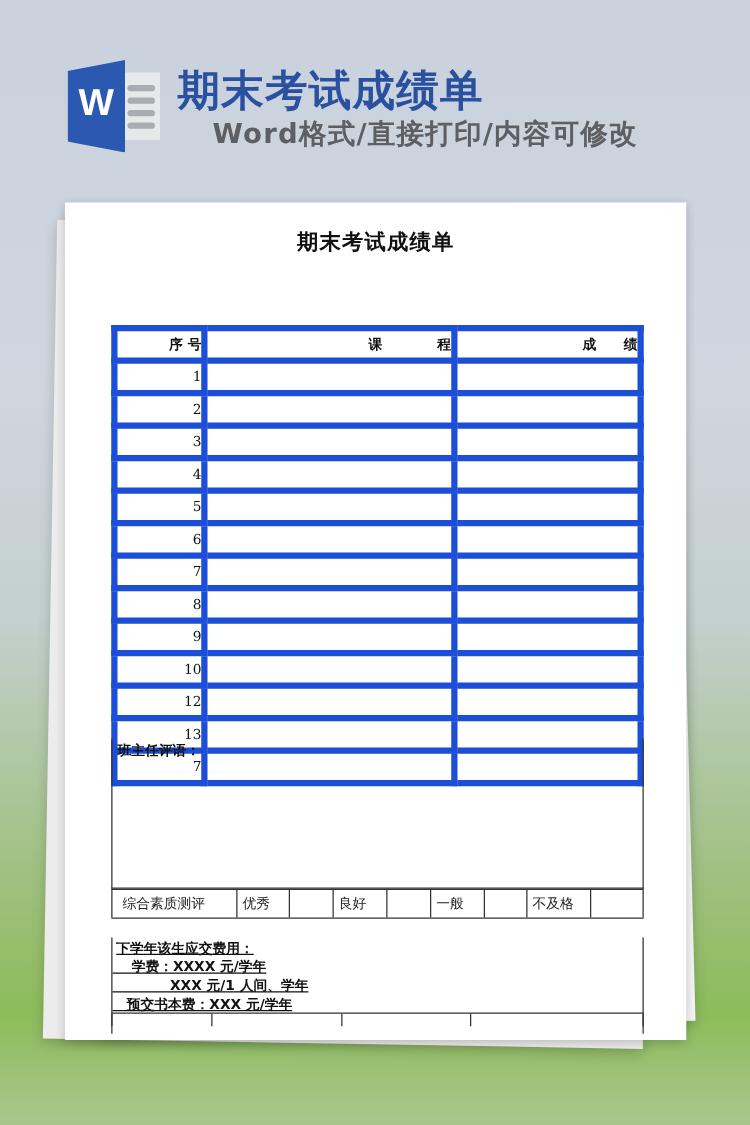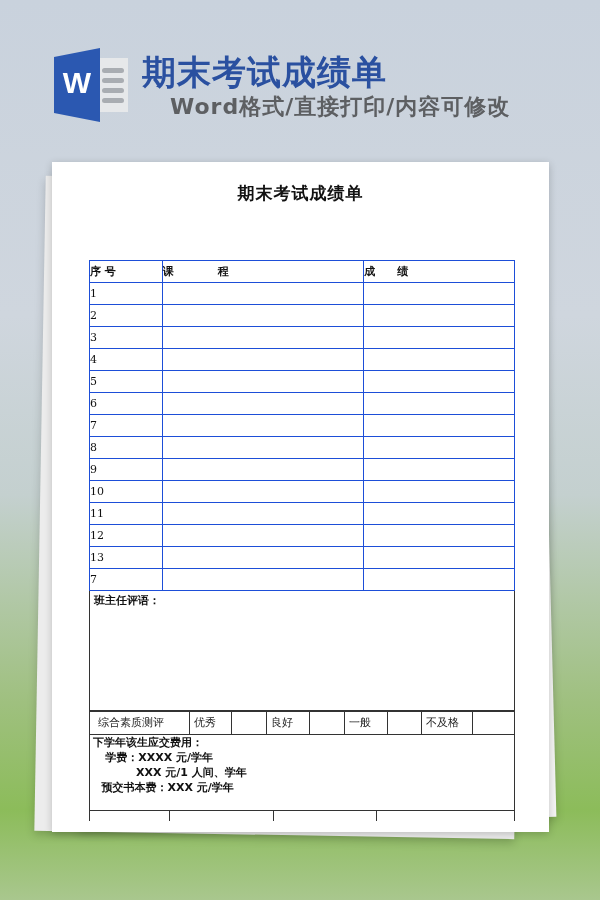--- a/index.html
+++ b/index.html
@@ -22,30 +22,30 @@
   .paper-back1 { position:absolute; left:70px; top:175px; width:478px; height:648px; background:#f4f4f4;
     transform: rotate(-1.5deg); box-shadow: 0 4px 10px rgba(0,0,0,0.18); }
   .paper-back2 { position:absolute; left:40px; top:180px; width:480px; height:655px; background:#ececec;
     transform: rotate(1deg); box-shadow: 0 4px 10px rgba(0,0,0,0.18); }
   .paper { position:absolute; left:52px; top:162px; width:497px; height:670px; background:#fff;
     box-shadow: 0 2px 8px rgba(0,0,0,0.2); }
   .doc-title { position:absolute; left:0; top:20px; width:100%; text-align:center;
     font: bold 17px "DejaVu Serif", serif; color:#111; letter-spacing:1px; }
   table.grades { position:absolute; left:37px; top:98px; width:426px; border-collapse:collapse;
     font-size:11px; color:#111; }
-  table.grades td, table.grades th { border:1px solid #1d4ed8; height:21px; padding:0; text-align:left; font-weight:normal; }
+  table.grades td, table.grades th { border:5px solid #1d4ed8; height:21px; padding:0; text-align:right; font-weight:normal; }
   table.grades th { font-weight:bold; font-size:11px; }
   .comment-cell { position:absolute; left:37px; top:429px; width:424px; height:119px; border:1px solid #333; border-top:none;
     font: bold 11px "DejaVu Sans", sans-serif; color:#111; }
   .comment-label { position:absolute; left:4px; top:2px; }
   .eval-row { position:absolute; left:37px; top:549px; width:426px; height:22px; display:flex; border-top:1px solid #333; border-bottom:1px solid #333; }
   .eval-cell { border-left:1px solid #333; font: 11px "DejaVu Sans", sans-serif; color:#222; line-height:22px; padding-left:4px; box-sizing:border-box; }
   .eval-cell:last-child { border-right:1px solid #333; }
-  .fees { position:absolute; left:37px; top:572px; width:424px; height:76px; border-left:1px solid #333; border-right:1px solid #333;
-    font: bold 11px "DejaVu Sans", sans-serif; color:#111; line-height:15px; padding-top:1px; }
+  .fees { position:absolute; left:37px; top:588px; width:424px; height:76px; border-left:1px solid #333; border-right:1px solid #333;
+    font: bold 11px "DejaVu Sans", sans-serif; color:#111; line-height:15px; padding-top:1px;text-decoration:underline; }
   .fees div { white-space:pre; }
   .bottom-row { position:absolute; left:37px; top:648px; width:426px; height:10px; display:flex; border-top:1px solid #333; }
   .bottom-row div { border-left:1px solid #333; height:10px; box-sizing:border-box; }
   .bottom-row div:last-child { border-right:1px solid #333; }
 </style>
 </head>
 <body>
 
 <div class="word-logo">
   <div class="logo-doc"></div>
@@ -123,25 +123,20 @@
           <td>9</td>
           <td></td>
           <td></td>
         </tr>
         <tr>
           <td>10</td>
           <td></td>
           <td></td>
         </tr>
         <tr>
-          <td>11</td>
-          <td></td>
-          <td></td>
-        </tr>
-        <tr>
           <td>12</td>
           <td></td>
           <td></td>
         </tr>
         <tr>
           <td>13</td>
           <td></td>
           <td></td>
         </tr>
         <tr>

